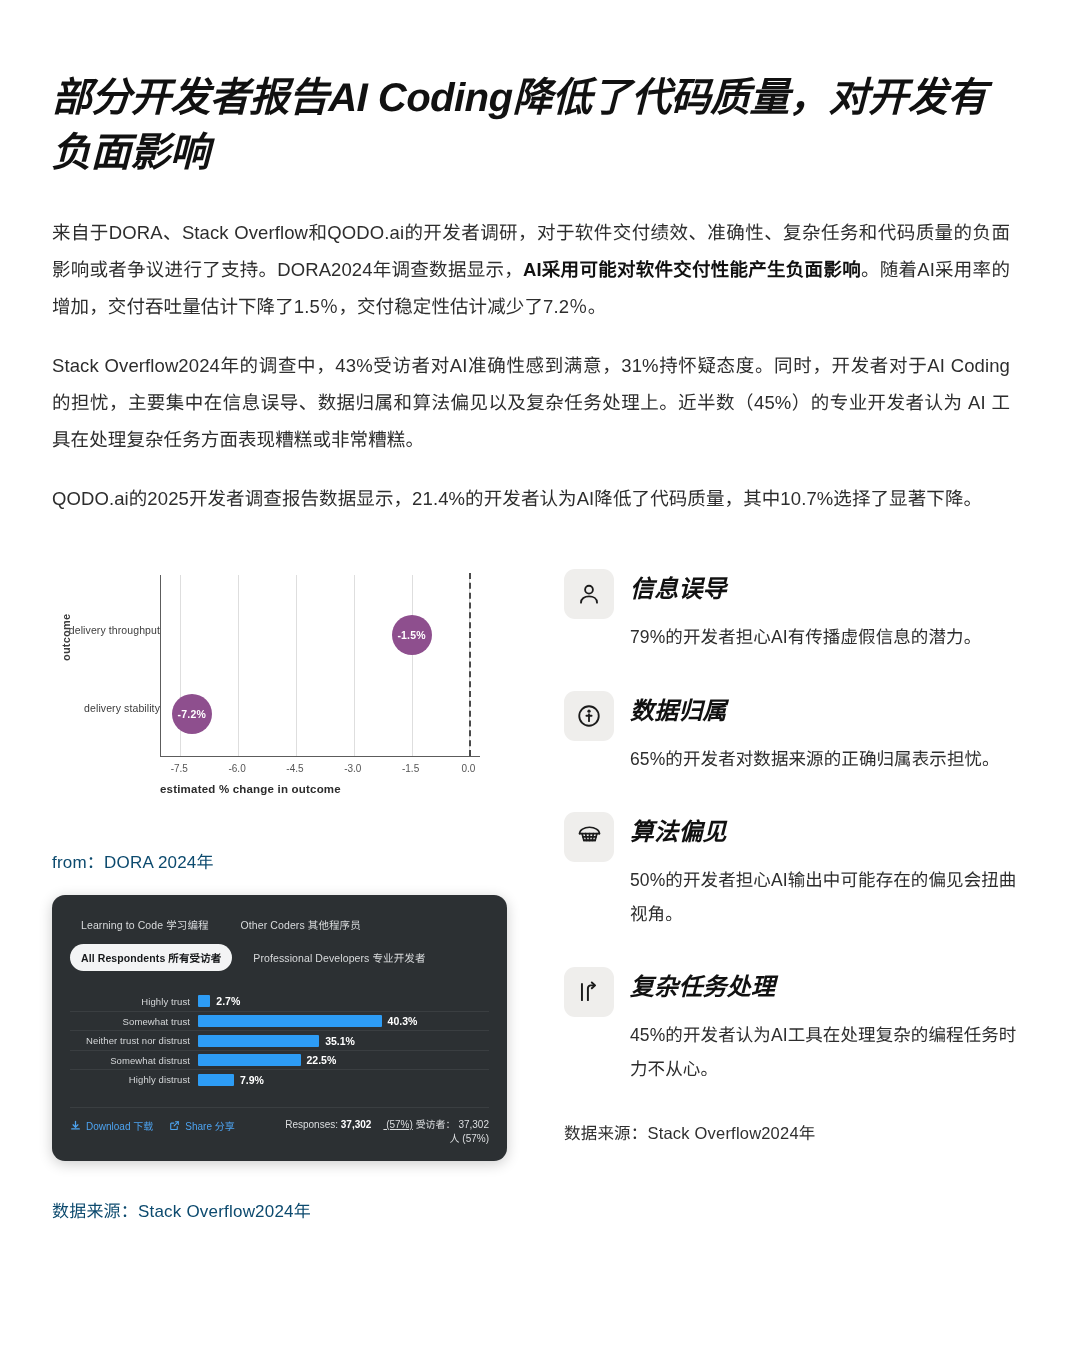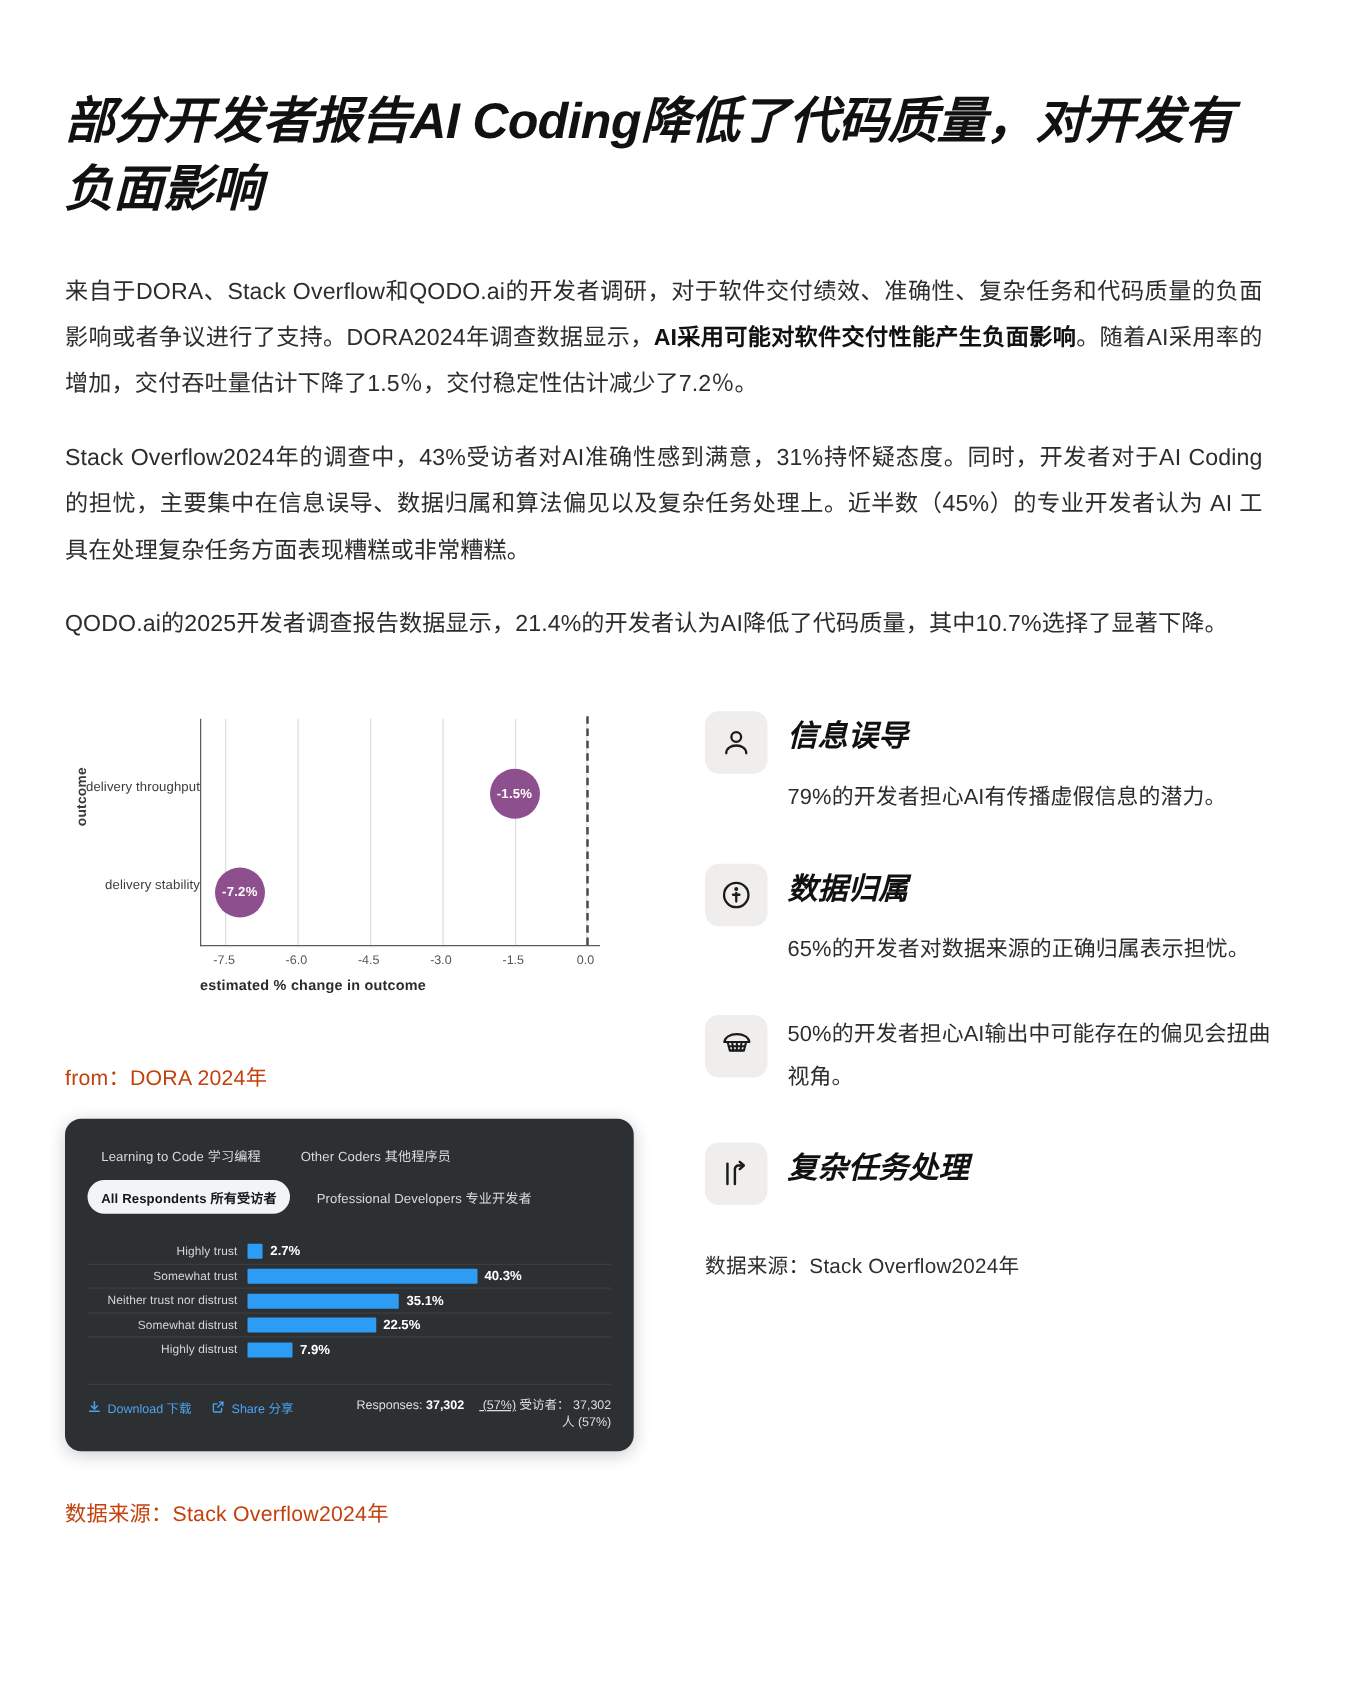--- a/index.html
+++ b/index.html
@@ -142,21 +142,21 @@
     width: 320px;
     text-align: left;
     font-size: 11.5px;
     font-weight: 700;
     color: #2b2b2b;
     letter-spacing: 0.2px;
   }
 
   .caption {
     font-size: 17px;
-    color: #c2410c;
+    color: #0c4a6e;
     margin-top: 36px;
     letter-spacing: 0.2px;
   }
 
   
   .so-panel {
     margin-top: 22px;
     width: 455px;
     background: #2c3033;
     border-radius: 13px;
@@ -443,34 +443,36 @@
           <svg width="27" height="27" viewBox="0 0 24 24" fill="none" stroke="#1b1b1b" stroke-width="1.5" stroke-linecap="round" stroke-linejoin="round">
               <path d="M3.2 9.4a8.8 5.6 0 0117.6 0"></path>
               <path d="M3.2 9.4h17.6"></path>
               <path d="M5.4 9.4l1.6 6.1h10l1.6-6.1"></path>
               <path d="M7 15.5h10"></path>
               <path d="M8.6 9.4l.9 6.1M12 9.4v6.1M15.4 9.4l-.9 6.1"></path>
               <path d="M6.3 12.4h11.4"></path>
             </svg>
         </div>
         <div class="card-body">
+          <div class="card-title">算法偏见</div>
           <div class="card-text">50%的开发者担心AI输出中可能存在的偏见会扭曲视角。</div>
         </div>
       </div>
 
       <div class="card">
         <div class="card-icon">
           <svg width="26" height="26" viewBox="0 0 24 24" fill="none" stroke="#1b1b1b" stroke-width="1.8" stroke-linecap="round" stroke-linejoin="round">
               <path d="M5.5 4.5v15"></path>
               <path d="M11 19.5V8.5a2.6 2.6 0 012.6-2.6h3.3"></path>
               <path d="M14.6 3.2l3 2.7-3 2.7"></path>
             </svg>
         </div>
         <div class="card-body">
           <div class="card-title">复杂任务处理</div>
+          <div class="card-text">45%的开发者认为AI工具在处理复杂的编程任务时力不从心。</div>
         </div>
       </div>
 
       <div class="right-caption">数据来源：Stack Overflow2024年</div>
 
     </div>
 
   </div>
 </div>
 

